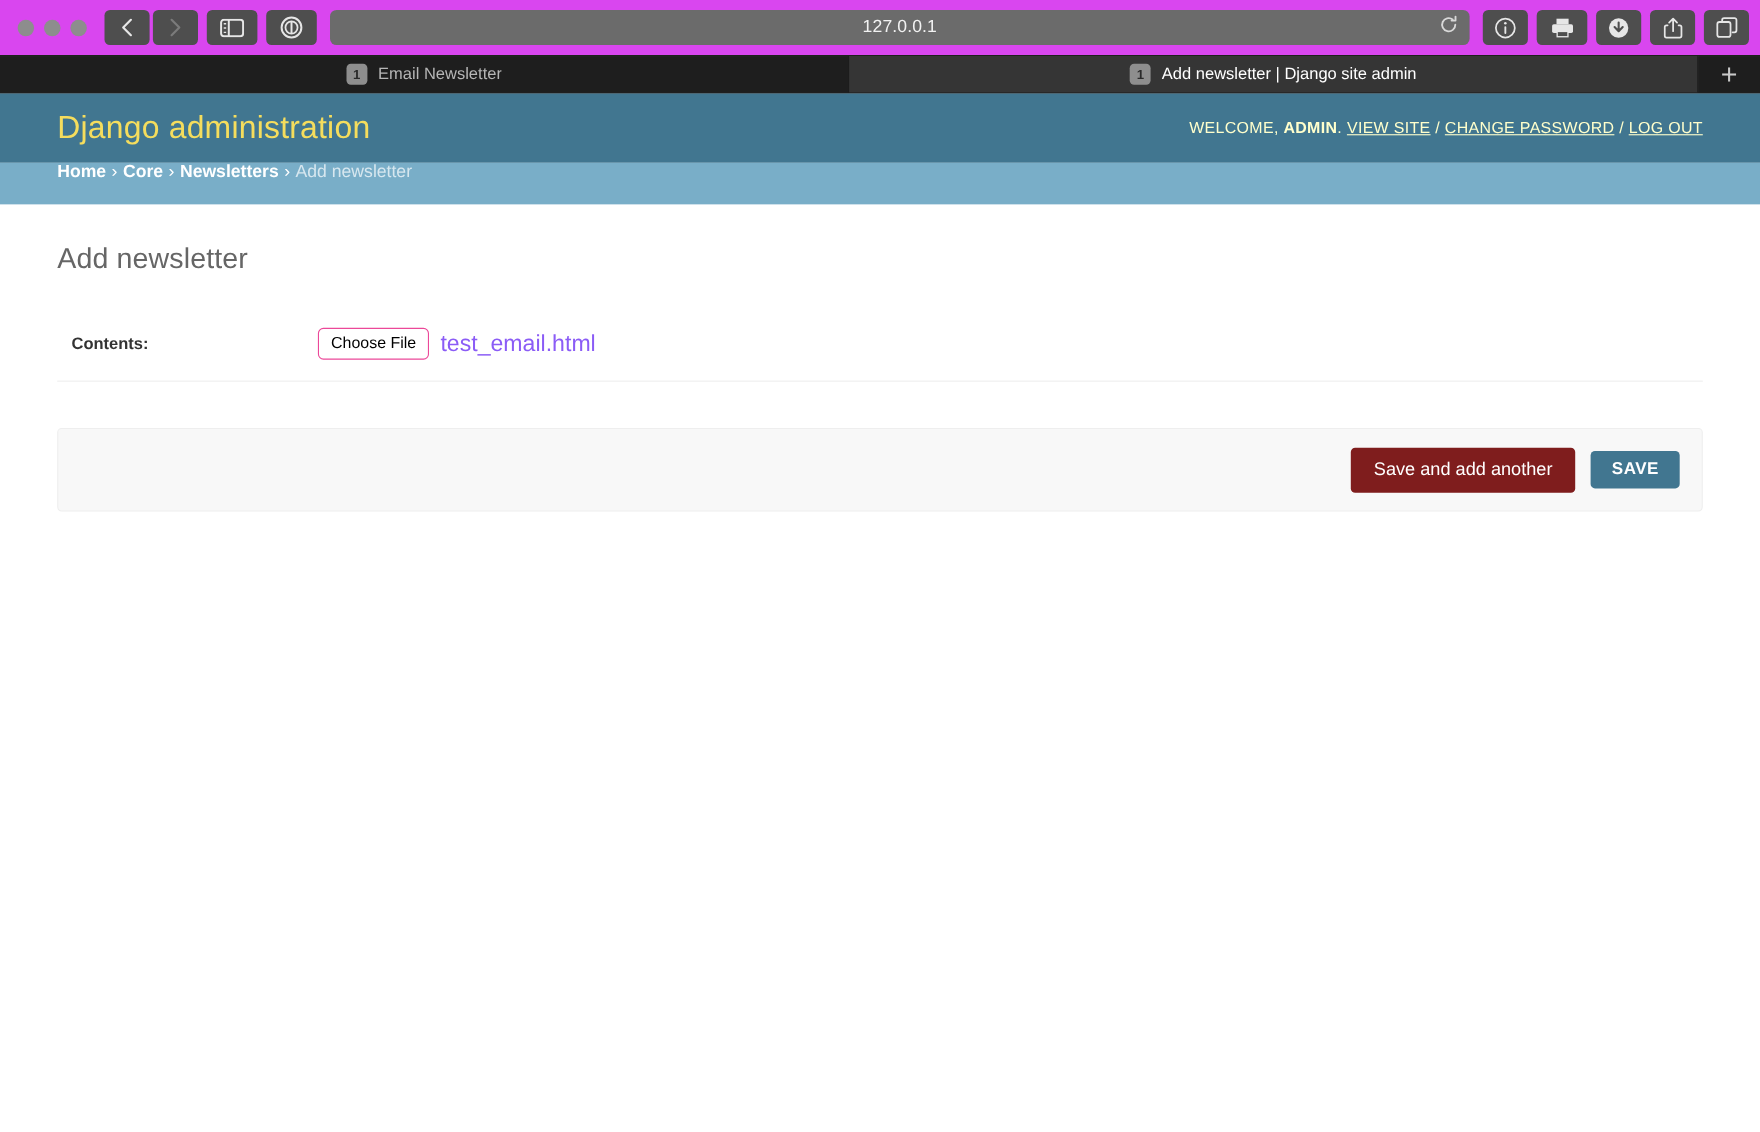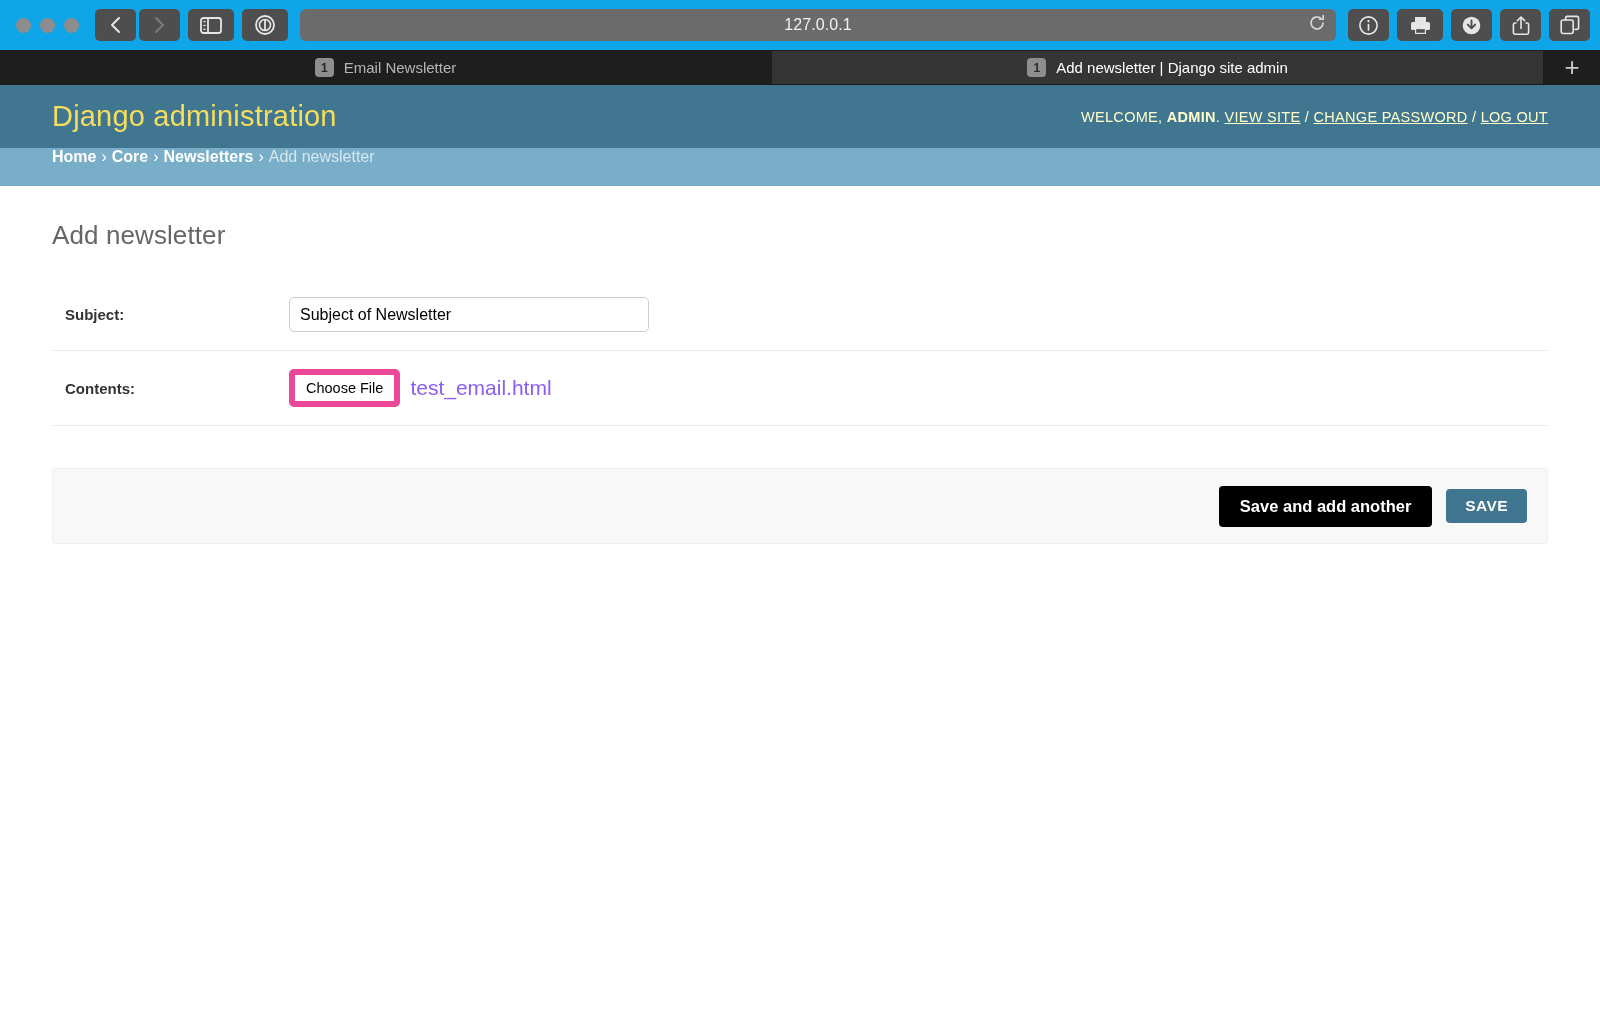--- a/index.html
+++ b/index.html
@@ -6,21 +6,21 @@
   html, body {
     width: 1600px; height: 1029px;
     background: #ffffff;
     font-family: "Liberation Sans", sans-serif;
     overflow: hidden;
   }
 
   
   .browser-toolbar {
     height: 51px;
-    background: #0ea5e9;
+    background: #d946ef;
     display: flex;
     align-items: center;
     padding: 0 10px;
     gap: 8px;
     border-bottom: 1px solid #1f1f1f;
   }
   .traffic-lights { display: flex; gap: 9px; padding: 0 8px 0 6px; }
   .dot { width: 15px; height: 15px; border-radius: 50%; background: #8d8d8d; }
 
   .tb-group { display: flex; gap: 3px; }
@@ -159,21 +159,21 @@
     border-radius: 5px;
     background: #ffffff;
     outline: none;
   }
   .file-field { display: flex; align-items: center; gap: 10px; }
   .choose-file {
     font-family: "Liberation Sans", sans-serif;
     font-size: 14.5px;
     color: #000000;
     background: #ffffff;
-    border: 6px solid #ec4899;
+    border: 1px solid #ec4899;
     border-radius: 5px;
     padding: 4px 11px;
     line-height: 1.25;
     cursor: default;
   }
   .file-name { font-size: 21px; color: #8b5cf6; }
 
   .submit-row {
     margin-top: 42px;
     background: #f8f8f8;
@@ -185,24 +185,23 @@
     height: 76px;
   }
   .btn {
     font-family: "Liberation Sans", sans-serif;
     border: none;
     border-radius: 4px;
     cursor: pointer;
     color: #ffffff;
   }
   .btn-secondary {
-    background: #000000;
+    background: #7f1d1d;
     font-size: 16.5px;
     padding: 11px 21px;
-    font-weight: bold;
   }
   .btn-default {
     background: #417690;
     font-size: 15.5px;
     font-weight: bold;
     letter-spacing: .4px;
     padding: 8px 19px;
   }
 </style>
 </head>
@@ -341,24 +340,20 @@
   <span class="crumb-sep">›</span>
   <a href="#">Newsletters</a>
   <span class="crumb-sep">›</span>
   <span class="crumb-current">Add newsletter</span>
 </div>
 
 <div class="content">
   <h1 class="page-title">Add newsletter</h1>
 
   <form>
-    <div class="form-row">
-      <label class="label">Subject:</label>
-      <input class="text-input" type="text" value="Subject of Newsletter" style="">
-    </div>
 
     <div class="form-row">
       <label class="label">Contents:</label>
       <div class="file-field">
         <button type="button" class="choose-file">Choose File</button>
         <span class="file-name">test_email.html</span>
       </div>
     </div>
 
     <div class="submit-row">

